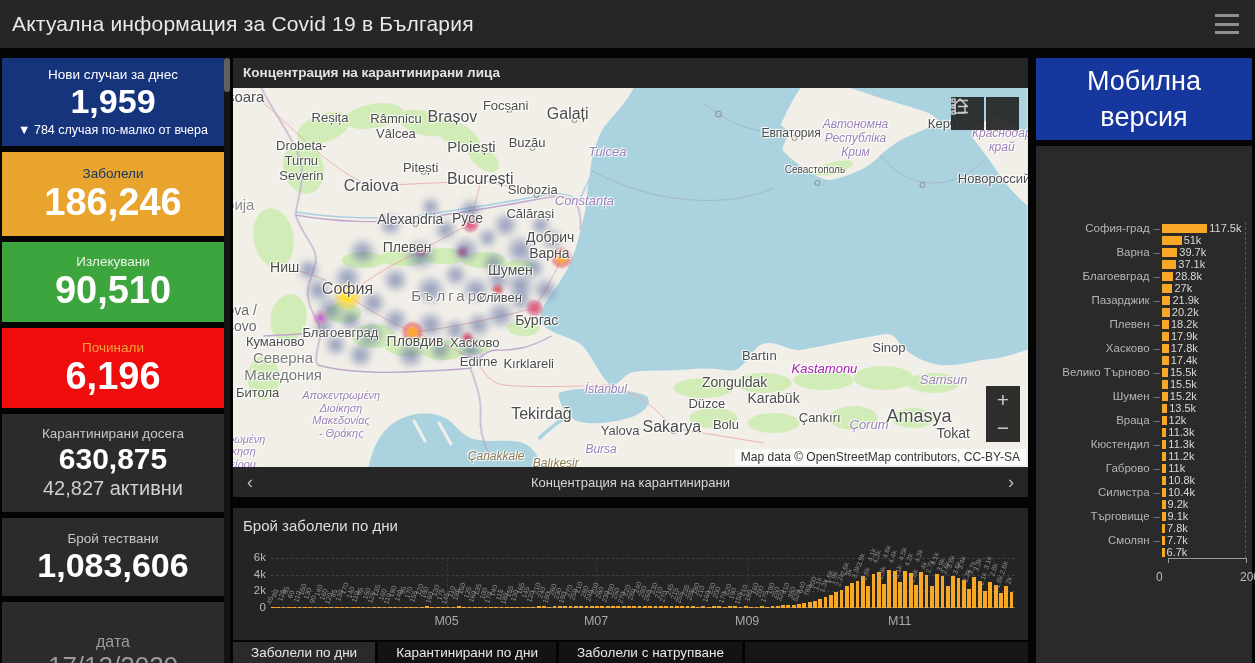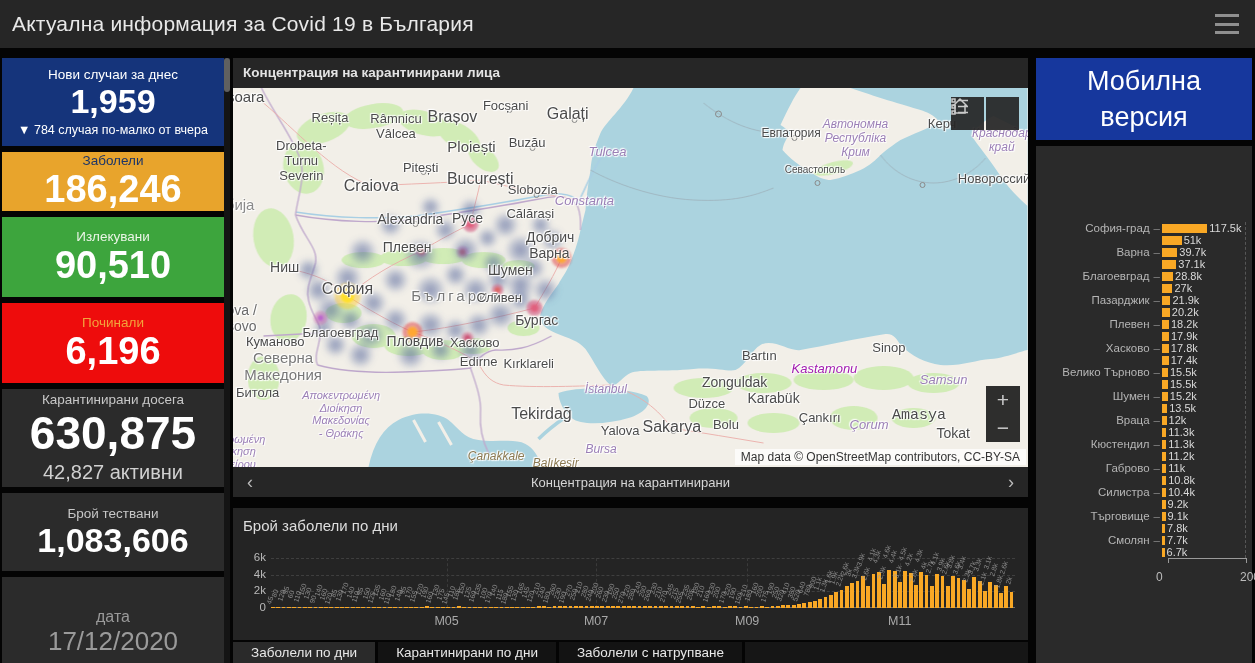--- a/index.html
+++ b/index.html
@@ -90,35 +90,35 @@
       <span></span>
   </div>
 </div>
 
 <div id="left-col">
     <div class="card" style="background: rgb(21, 52, 123); height: 88px;">
       <div class="c-title" style="color: rgb(255, 255, 255);">Нови случаи за днес</div>
       <div class="c-value" style="font-size: 34px;">1,959</div>
       <div class="c-sub">▼ 784 случая по-малко от вчера</div>
     </div>
-    <div class="card" style="background: rgb(232, 164, 44); height: 59px;">
+    <div class="card" style="background: rgb(232, 164, 44); height: 84px;">
       <div class="c-title" style="color: rgb(28, 53, 104);">Заболели</div>
       <div class="c-value" style="font-size: 38px;">186,246</div>
     </div>
     <div class="card" style="background: rgb(61, 165, 61); height: 80px;">
       <div class="c-title" style="color: rgb(234, 245, 230);">Излекувани</div>
       <div class="c-value" style="font-size: 38px;">90,510</div>
     </div>
     <div class="card" style="background: rgb(238, 12, 12); height: 80px;">
       <div class="c-title" style="color: rgb(242, 163, 60);">Починали</div>
       <div class="c-value" style="font-size: 38px;">6,196</div>
     </div>
     <div class="card" style="background: rgb(43, 43, 43); height: 98px;">
       <div class="c-title" style="color: rgb(199, 199, 199);">Карантинирани досега</div>
-      <div class="c-value" style="font-size: 46px;">630,875</div>
+      <div class="c-value" style="font-size: 30px;">630,875</div>
       <div class="c-sub" style="font-size: 20px; color: rgb(208, 208, 208);">42,827 активни</div>
     </div>
     <div class="card" style="background: rgb(43, 43, 43); height: 78px;">
       <div class="c-title" style="color: rgb(199, 199, 199);">Брой тествани</div>
       <div class="c-value" style="font-size: 34px;">1,083,606</div>
     </div>
     <div class="card" style="background: rgb(43, 43, 43); height: 110px;">
       <div class="c-title" style="color: rgb(154, 154, 154); font-size: 16px;">дата</div>
       <div class="c-value" style="font-size: 26px; color: rgb(154, 154, 154); font-weight: 400;">17/12/2020</div>
     </div>
@@ -404,21 +404,21 @@
         <div class="map-label" style="left: 59.6%; top: 83.4%; font-size: 13px;">Düzce</div>
         <div class="map-label" style="left: 62%; top: 88.9%; font-size: 13px;">Bolu</div>
         <div class="map-label" style="left: 63.1%; top: 77.6%; font-size: 14px;">Zonguldak</div>
         <div class="map-label" style="left: 66.2%; top: 70.7%; font-size: 13px;">Bartın</div>
         <div class="map-label" style="left: 68%; top: 81.8%; font-size: 14px;">Karabük</div>
         <div class="map-label" style="left: 74.4%; top: 74.1%; font-size: 13px; color: #a21caf; font-style: italic;">Kastamonu</div>
         <div class="map-label" style="left: 73.8%; top: 87.1%; font-size: 13px;">Çankırı</div>
         <div class="map-label" style="left: 80%; top: 88.9%; font-size: 13px; color: rgb(155, 127, 182); font-style: italic;">Çorum</div>
         <div class="map-label" style="left: 82.5%; top: 68.6%; font-size: 13px;">Sinop</div>
         <div class="map-label" style="left: 89.4%; top: 77%; font-size: 13px; color: rgb(155, 127, 182); font-style: italic;">Samsun</div>
-        <div class="map-label" style="left: 86.3%; top: 86.5%; font-size: 15px; font-family: Liberation Mono, monospace;">Amasya</div>
+        <div class="map-label" style="left: 86.3%; top: 86.5%; font-size: 18px;">Amasya</div>
         <div class="map-label" style="left: 90.6%; top: 91%; font-size: 14px;">Tokat</div>
         <div class="map-label" style="left: 70.2%; top: 12.1%; font-size: 12px;">Евпатория</div>
         <div class="map-label" style="left: 78.3%; top: 13.5%; font-size: 12px; color: rgb(155, 127, 182); font-style: italic;">Автономна
 Республіка
 Крим</div>
         <div class="map-label" style="left: 73.2%; top: 21.6%; font-size: 10px;">Севастополь</div>
         <div class="map-label" style="left: 89.2%; top: 9.5%; font-size: 13px;">Керч</div>
         <div class="map-label" style="left: 96.7%; top: 14%; font-size: 12px; color: rgb(155, 127, 182); font-style: italic;">Краснодар
 край</div>
         <div class="map-label" style="left: 96.5%; top: 24%; font-size: 13px;">Новороссийск</div>

